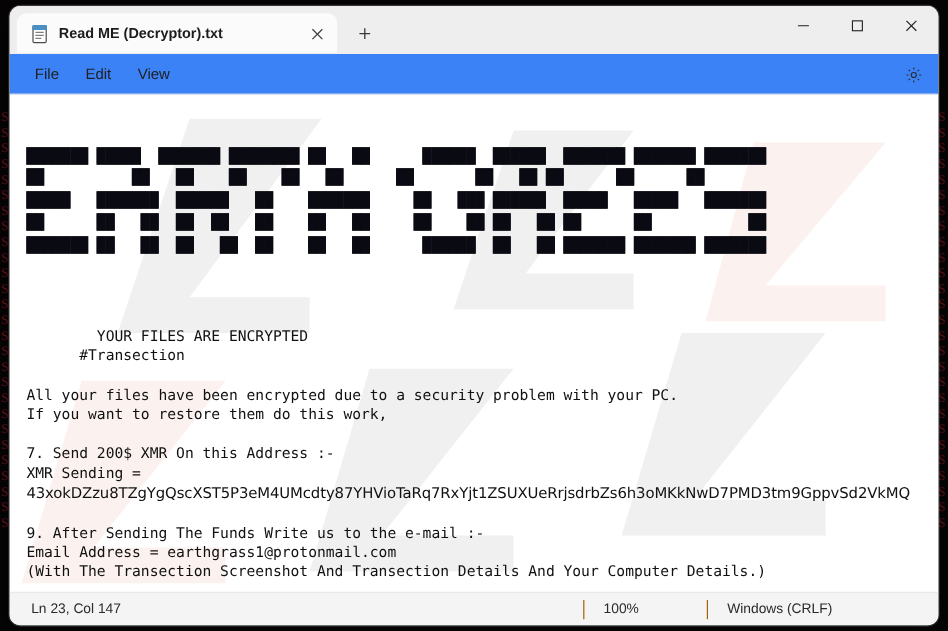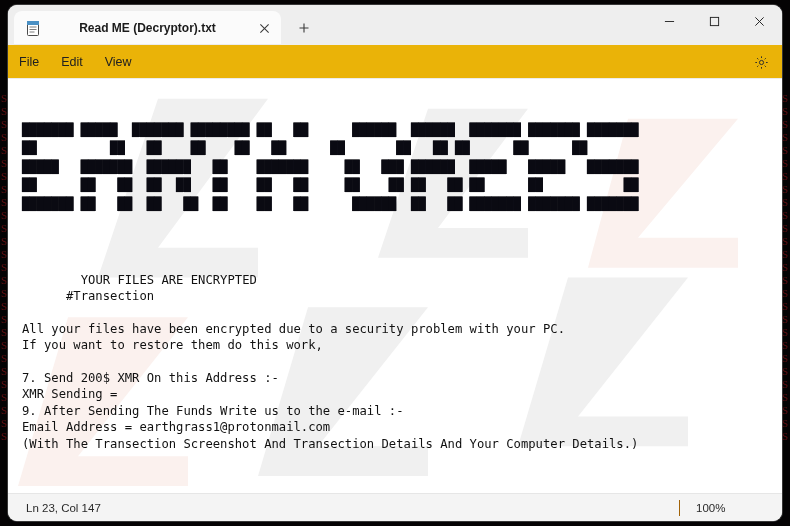--- a/index.html
+++ b/index.html
@@ -64,21 +64,20 @@
     position: relative;
     flex: none;
   }
   #tabstrip {
     display: flex;
     align-items: flex-end;
     height: 40px;
     padding-left: 6px;
     flex: 1 1 auto;
     min-width: 0;
-    text-align: center;
   }
   .tab {
     height: 34px;
     background: #fbfbfb;
     border-radius: 8px 8px 0 0;
     display: flex;
     align-items: center;
     gap: 7px;
     padding: 0 6px 0 11px;
     min-width: 250px;
@@ -133,23 +132,24 @@
     height: 32px;
     display: flex;
     align-items: center;
     justify-content: center;
     cursor: pointer;
   }
 
   
   #menubar {
     height: 33px;
-    background: #eab308;
-    display: flex;
-    align-items: center;
+    background: #3b82f6;
+    display: flex;
+    align-items: center;
+    padding-left: 10px;
     flex: none;
     position: relative;
     border-bottom: 1px solid #ececec;
   }
   .menu-item {
     font-size: 12.5px;
     color: #202020;
     padding: 5px 11px;
     border-radius: 4px;
     cursor: pointer;
@@ -397,32 +397,34 @@
 ███████ ██   ██  ██   ██  ██    ██   ██      ██████  ██   ██ ███████ ███████ ███████</div>
       <div id="body-text">
         <span>YOUR FILES ARE ENCRYPTED</span>
 <span>      #Transection</span>
 
 <span>All your files have been encrypted due to a security problem with your PC.</span>
 <span>If you want to restore them do this work,</span>
 
 <span>7. Send 200$ XMR On this Address :-</span>
 <span>XMR Sending =</span>
+<span class="addr-line">43xokDZzu8TZgYgQscXST5P3eM4UMcdty87YHVioTaRq7RxYjt1ZSUXUeRrjsdrbZs6h3oMKkNwD7PMD3tm9GppvSd2VkMQ</span>
 <span>9. After Sending The Funds Write us to the e-mail :-</span>
 <span>Email Address = earthgrass1@protonmail.com</span>
 <span>(With The Transection Screenshot And Transection Details And Your Computer Details.)</span>
 
 
 
 
 
 
       </div>
     </div>
   </div>
 
   <div id="statusbar">
     <div id="status-position">Ln 23, Col 147</div>
     <div id="status-spacer"></div>
     <div class="status-cell" id="status-zoom">100%</div>
+    <div class="status-cell" id="status-eol">Windows (CRLF)</div>
   </div>
 
 </div>
 
 </body></html>

